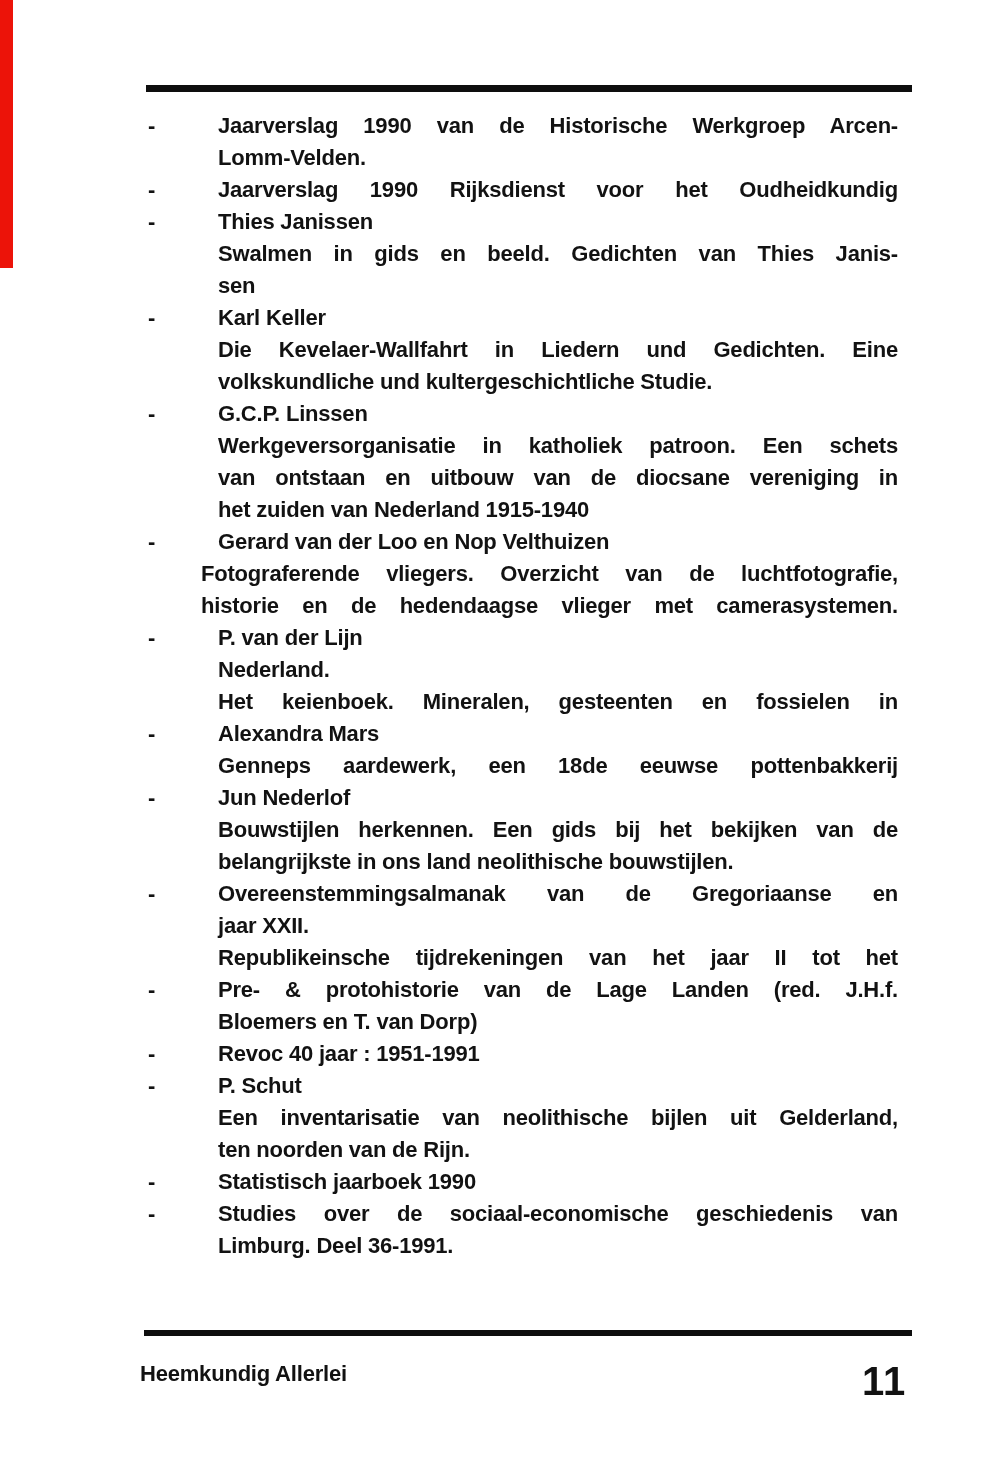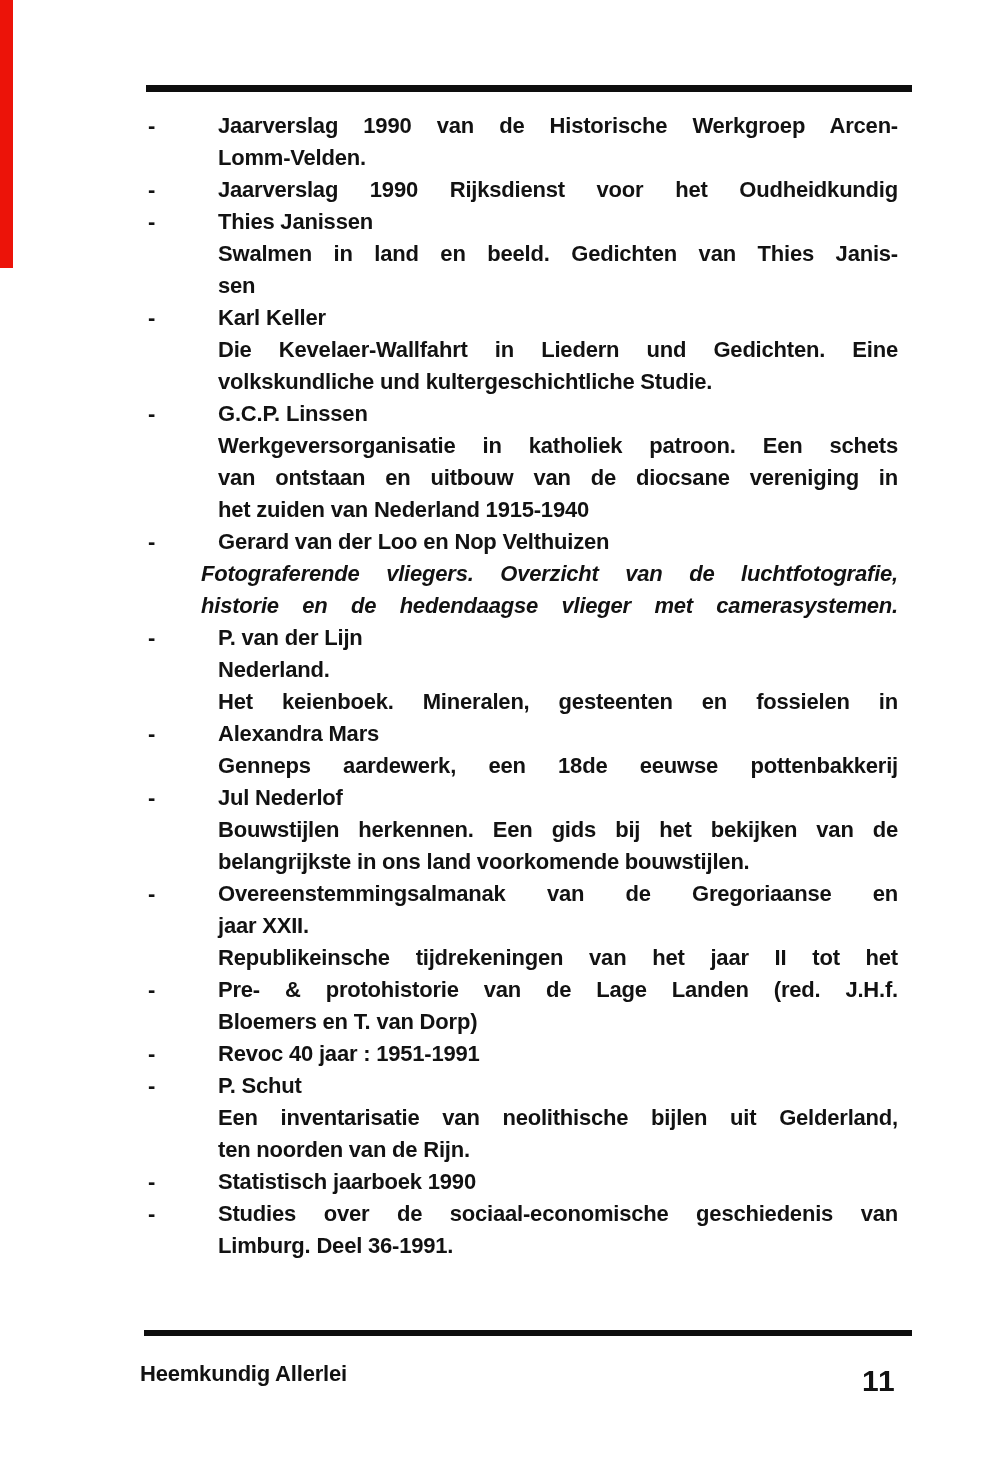--- a/index.html
+++ b/index.html
@@ -28,76 +28,76 @@
     font-size: 22px;
     font-weight: 700;
     letter-spacing: -0.2px;
   }
   .line {
     position: relative;
     height: 32px;
     line-height: 32px;
   }
   .line.just { text-align: justify; text-align-last: justify; }
-  .line.out  { margin-left: -17px; width: 697px; font-style: italic; }
+  .line.out  { margin-left: -17px; width: 697px; }
   .bullet {
     position: absolute;
     left: -70px; top: 0;
     text-align: left;
   }
   .footer-title {
     position: absolute;
     left: 140px; top: 1360px;
     width: 770px;
     text-align: left;
     font-size: 22px;
     font-weight: 700;
     letter-spacing: -0.2px;
     line-height: 28px;
   }
   .page-number {
     position: absolute;
     left: 862px; top: 1366px;
-    font-size: 30px;
+    font-size: 40px;
     font-weight: 700;
     letter-spacing: 1px;
     line-height: 30px;
   }
 </style>
 </head>
 <body>
 
 <div class="page">
   <div class="red-strip"></div>
   <div class="rule rule-top"></div>
   <div class="content" id="content">
       <div class="line just"><span class="bullet">-</span><span>Jaarverslag 1990 van de Historische Werkgroep Arcen-</span></div>
       <div class="line"><span>Lomm-Velden.</span></div>
       <div class="line just"><span class="bullet">-</span><span>Jaarverslag 1990 Rijksdienst voor het Oudheidkundig</span></div>
       <div class="line"><span class="bullet">-</span><span>Thies Janissen</span></div>
-      <div class="line just"><span>Swalmen in land en beeld. Gedichten van Thies Janis-</span></div>
+      <div class="line just"><span>Swalmen in gids en beeld. Gedichten van Thies Janis-</span></div>
       <div class="line"><span>sen</span></div>
       <div class="line"><span class="bullet">-</span><span>Karl Keller</span></div>
       <div class="line just"><span>Die Kevelaer-Wallfahrt in Liedern und Gedichten. Eine</span></div>
       <div class="line"><span>volkskundliche und kultergeschichtliche Studie.</span></div>
       <div class="line"><span class="bullet">-</span><span>G.C.P. Linssen</span></div>
       <div class="line just"><span>Werkgeversorganisatie in katholiek patroon. Een schets</span></div>
       <div class="line just"><span>van ontstaan en uitbouw van de diocsane vereniging in</span></div>
       <div class="line"><span>het zuiden van Nederland 1915-1940</span></div>
       <div class="line"><span class="bullet">-</span><span>Gerard van der Loo en Nop Velthuizen</span></div>
       <div class="line just out"><span>Fotograferende vliegers. Overzicht van de luchtfotografie,</span></div>
       <div class="line just out"><span>historie en de hedendaagse vlieger met camerasystemen.</span></div>
       <div class="line"><span class="bullet">-</span><span>P. van der Lijn</span></div>
       <div class="line"><span>Nederland.</span></div>
       <div class="line just"><span>Het keienboek. Mineralen, gesteenten en fossielen in</span></div>
       <div class="line"><span class="bullet">-</span><span>Alexandra Mars</span></div>
       <div class="line just"><span>Genneps aardewerk, een 18de eeuwse pottenbakkerij</span></div>
-      <div class="line"><span class="bullet">-</span><span>Jul Nederlof</span></div>
+      <div class="line"><span class="bullet">-</span><span>Jun Nederlof</span></div>
       <div class="line just"><span>Bouwstijlen herkennen. Een gids bij het bekijken van de</span></div>
-      <div class="line"><span>belangrijkste in ons land voorkomende bouwstijlen.</span></div>
+      <div class="line"><span>belangrijkste in ons land neolithische bouwstijlen.</span></div>
       <div class="line just"><span class="bullet">-</span><span>Overeenstemmingsalmanak van de Gregoriaanse en</span></div>
       <div class="line"><span>jaar XXII.</span></div>
       <div class="line just"><span>Republikeinsche tijdrekeningen van het jaar II tot het</span></div>
       <div class="line just"><span class="bullet">-</span><span>Pre- &amp; protohistorie van de Lage Landen (red. J.H.f.</span></div>
       <div class="line"><span>Bloemers en T. van Dorp)</span></div>
       <div class="line"><span class="bullet">-</span><span>Revoc 40 jaar : 1951-1991</span></div>
       <div class="line"><span class="bullet">-</span><span>P. Schut</span></div>
       <div class="line just"><span>Een inventarisatie van neolithische bijlen uit Gelderland,</span></div>
       <div class="line"><span>ten noorden van de Rijn.</span></div>
       <div class="line"><span class="bullet">-</span><span>Statistisch jaarboek 1990</span></div>

